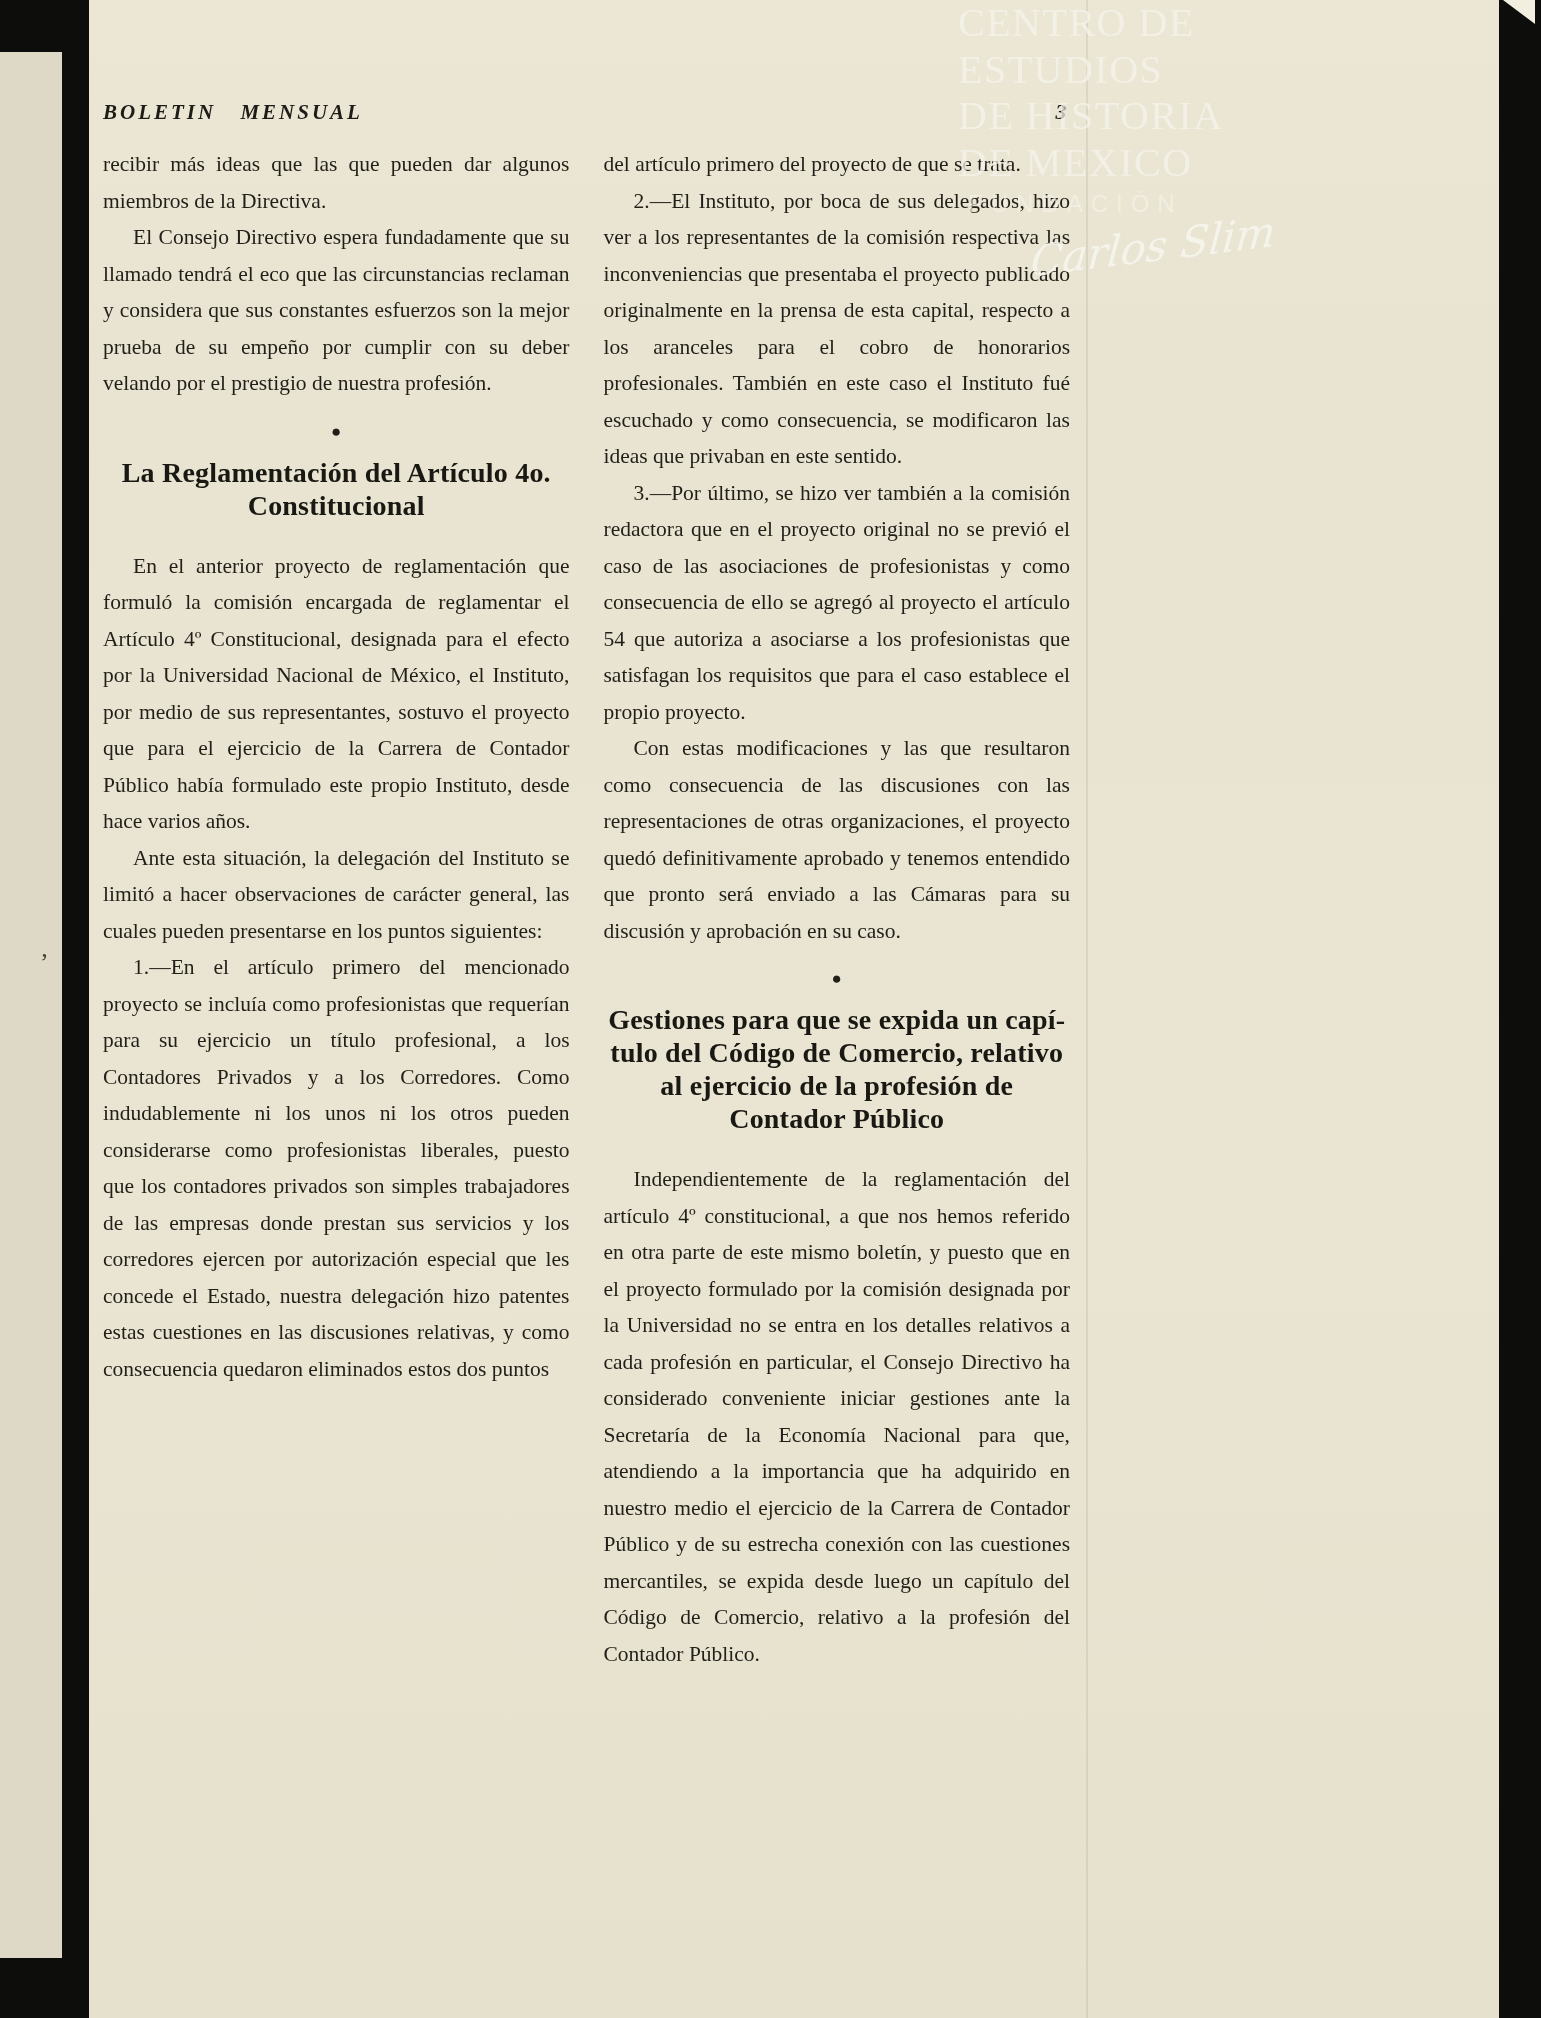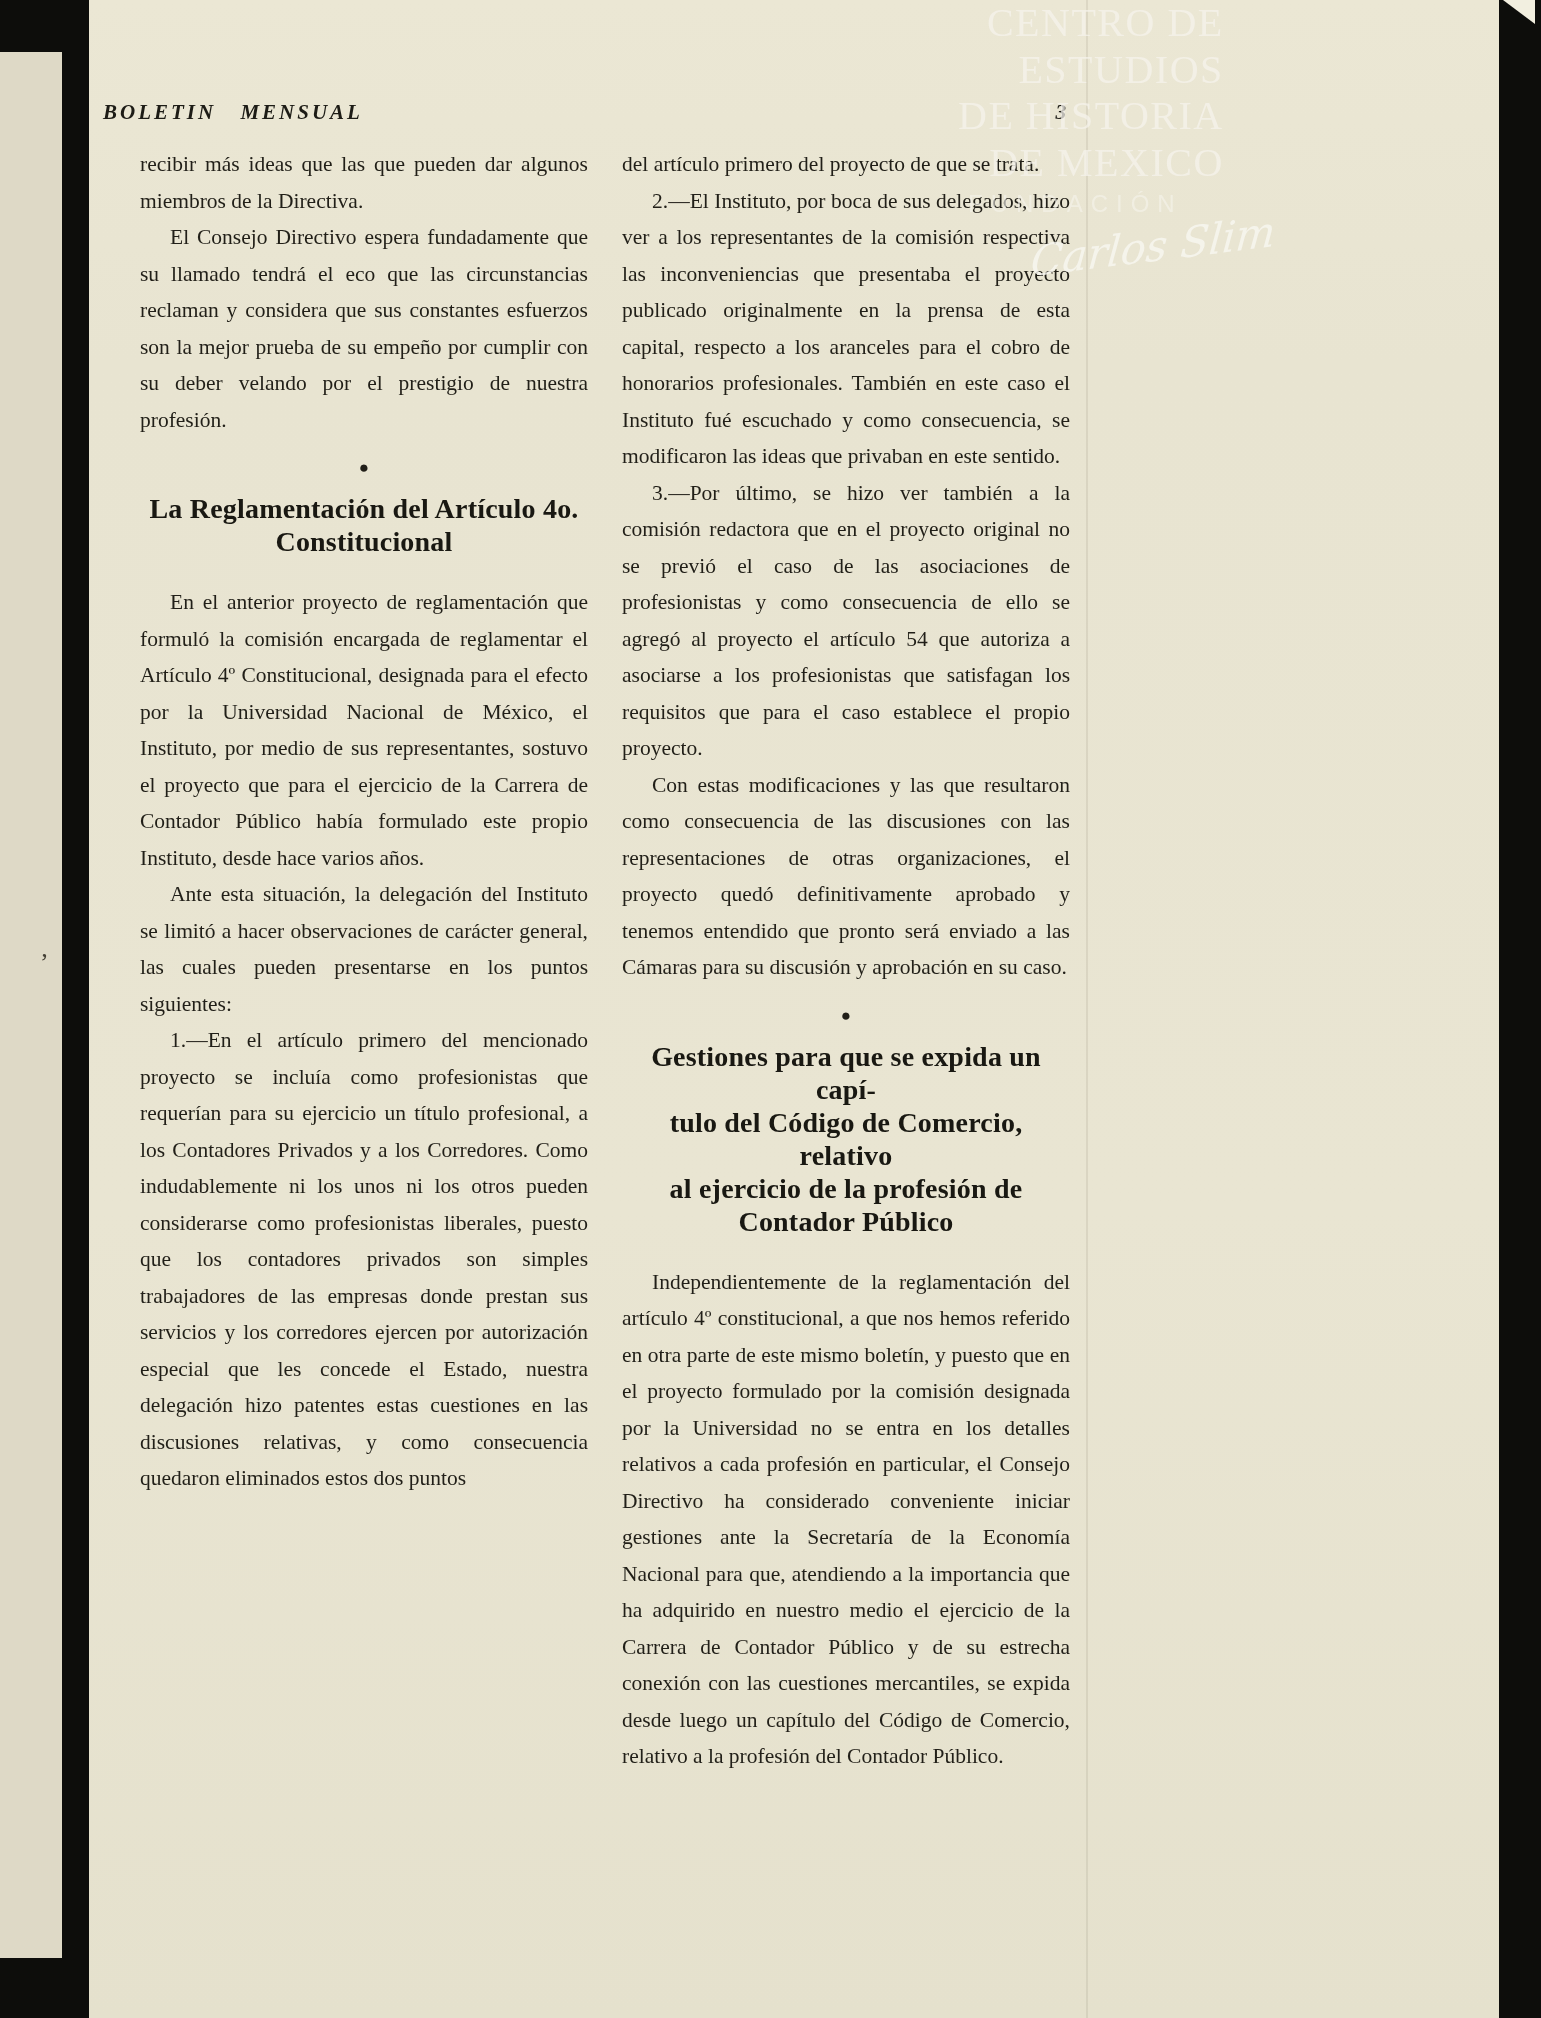--- a/index.html
+++ b/index.html
@@ -27,42 +27,41 @@
   
   .content { position:absolute; left:103px; top:100px; width:967px; }
   .masthead { position:relative; height:42px; text-align:left;font-style:italic; }
   .masthead-title { font-weight:bold; font-size:21px; letter-spacing:3px; word-spacing:16px; color:#1d1c16; }
   .masthead-page  { position:absolute; right:4px; top:0; font-weight:bold; font-size:21px; color:#1d1c16; }
 
   .columns {
     display:flex; gap:34px; margin-top:4px;
     font-size:21.5px; line-height:36.5px;
     text-align:justify;
-    hyphens:auto;margin-left:37px; -webkit-hyphens:auto;
+    hyphens:auto; -webkit-hyphens:auto;
   }
   .col { width:473px; }
   .para { text-align:justify; }
   .para.indent { text-indent:30px; }
   .bullet-separator { text-align:center; font-size:17px; line-height:20px; margin:20px 0 14px; }
   .col-heading {
     text-align:center; font-weight:bold;
     font-size:28px; line-height:33px;
     margin:14px 0 26px; letter-spacing:0.2px;
     color:#191812;
     font-family:Liberation Serif, serif;
   }
 
   
   .watermark {
     position:absolute; left:958px; top:0; z-index:5;
     color:rgba(245,243,236,0.74);
     font-family:"Liberation Serif",serif;
     font-size:40px; line-height:46.5px; letter-spacing:1.5px;
     pointer-events:none;
-    text-align:right;
   }
   .watermark-foundation {
     position:absolute; left:968px; top:190px; z-index:5;
     font-family:"Liberation Sans",sans-serif;
     font-size:24px; letter-spacing:8px;
     color:rgba(245,243,236,0.62);
     pointer-events:none;
   }
   .watermark-signature {
     position:absolute; left:1030px; top:222px; z-index:5;

